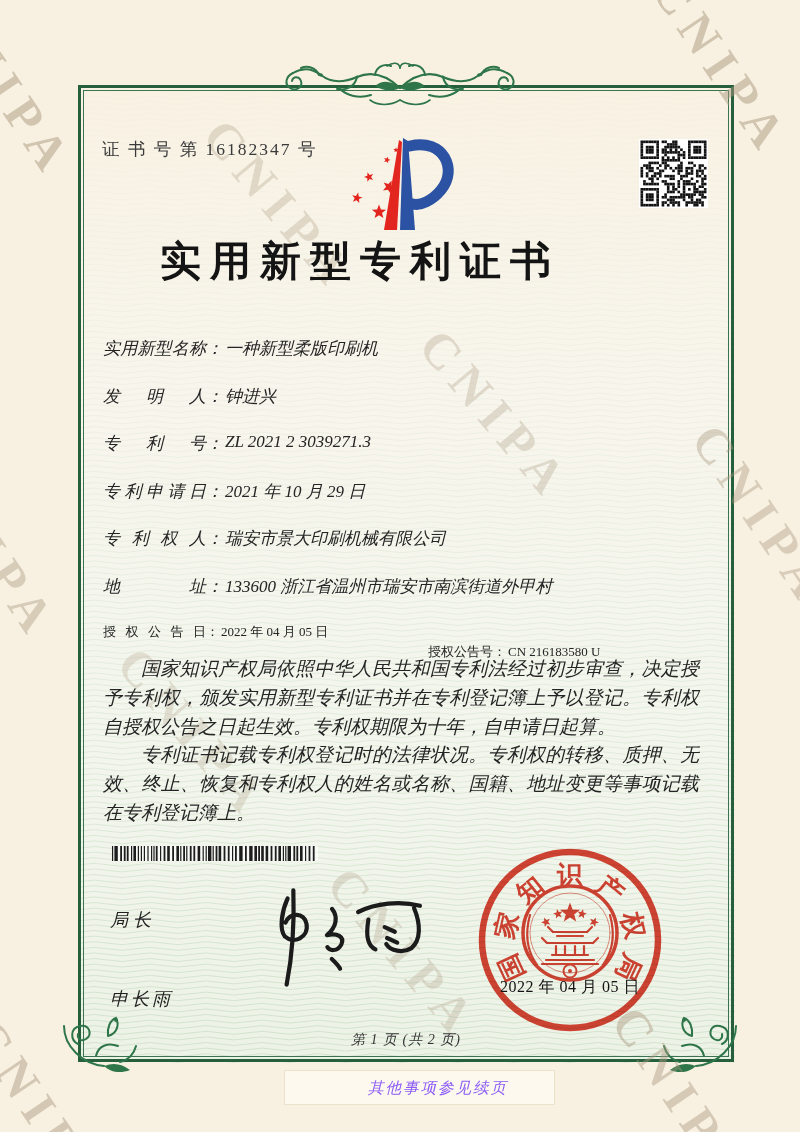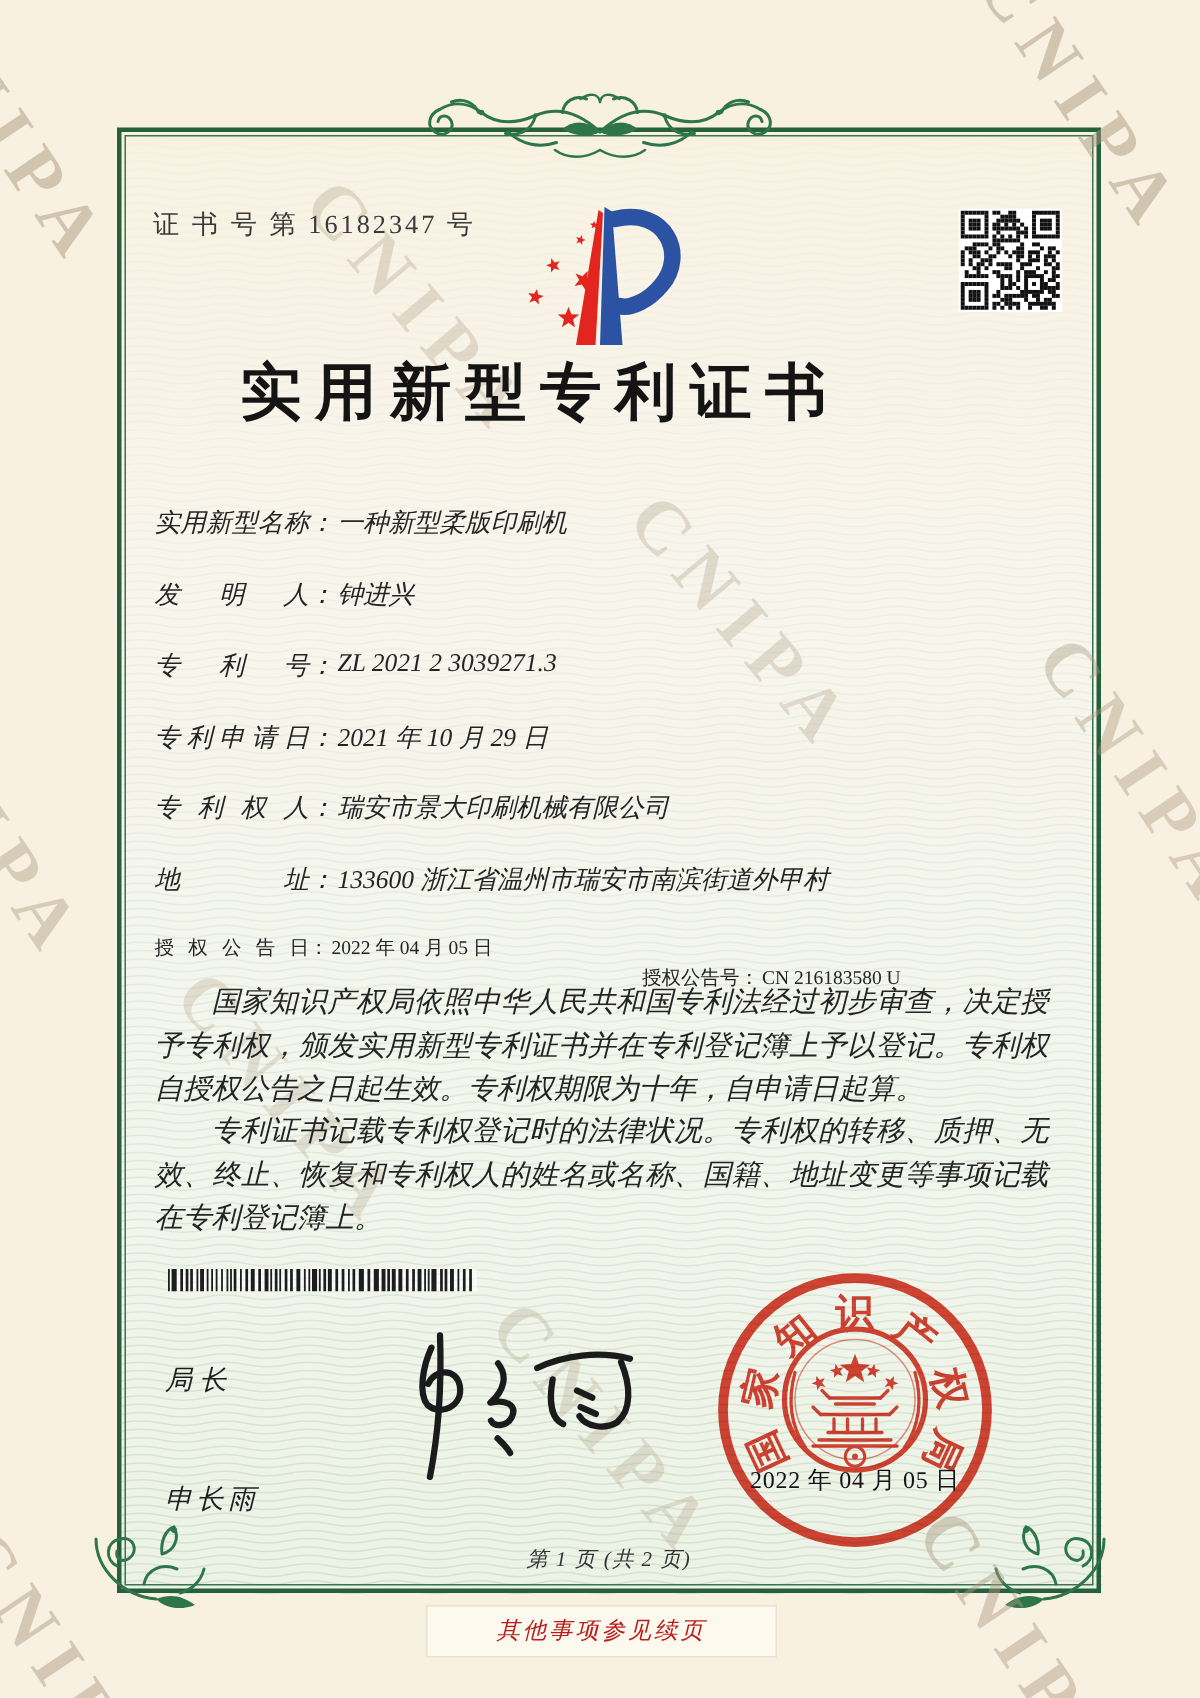--- a/index.html
+++ b/index.html
@@ -34,21 +34,21 @@
   .kai{font-style:italic;}
   #barcode{left:112px;top:846px;}
   .signer-title{left:110px;top:908px;font-size:18px;letter-spacing:5px;color:#1f1f1f;}
   .signer-name{left:110px;top:944px;font-size:18px;letter-spacing:3px;color:#1f1f1f;margin-top:43px;}
   #signature{left:225px;top:883px;}
   #seal{left:466px;top:840px;mix-blend-mode:multiply;opacity:.95;}
   .seal-date{left:466px;top:977px;width:208px;text-align:center;font-size:16px;color:#141414;
              letter-spacing:.5px;z-index:7;}
   .page-no{left:78px;top:1031px;width:656px;text-align:center;font-size:14px;color:#333;letter-spacing:1px;}
   .cont-note{left:284px;top:1070px;width:232px;height:33px;line-height:33px;text-align:center;
-             font-size:15.5px;letter-spacing:2px;color:#b91c1c;background:#fdf9ee;border:1px solid #ece1ca;}
+             font-size:15.5px;letter-spacing:2px;color:#8b5cf6;background:#fdf9ee;border:1px solid #ece1ca;padding-left:37px;}
   .z1{z-index:1}.z2{z-index:2}.z3{z-index:3}.z4{z-index:4}.z5{z-index:5}.z6{z-index:6}
 </style>
 </head>
 <body>
 
 <div class="abs frame-bg z1"></div>
 <svg id="waves" class="abs z1" width="655" height="976">
     <path d="M0 5.0 q14 -3 28 0 t28 0 t28 0 t28 0 t28 0 t28 0 t28 0 t28 0 t28 0 t28 0 t28 0 t28 0 t28 0 t28 0 t28 0 t28 0 t28 0 t28 0 t28 0 t28 0 t28 0 t28 0 t28 0 t28 0" fill="none" stroke="#cfe0ca" stroke-width="1" opacity="0.10"></path>
     <path d="M0 10.6 q14 -3 28 0 t28 0 t28 0 t28 0 t28 0 t28 0 t28 0 t28 0 t28 0 t28 0 t28 0 t28 0 t28 0 t28 0 t28 0 t28 0 t28 0 t28 0 t28 0 t28 0 t28 0 t28 0 t28 0 t28 0" fill="none" stroke="#cfe0ca" stroke-width="1" opacity="0.10"></path>
     <path d="M0 16.2 q14 -3 28 0 t28 0 t28 0 t28 0 t28 0 t28 0 t28 0 t28 0 t28 0 t28 0 t28 0 t28 0 t28 0 t28 0 t28 0 t28 0 t28 0 t28 0 t28 0 t28 0 t28 0 t28 0 t28 0 t28 0" fill="none" stroke="#cfe0ca" stroke-width="1" opacity="0.10"></path>

